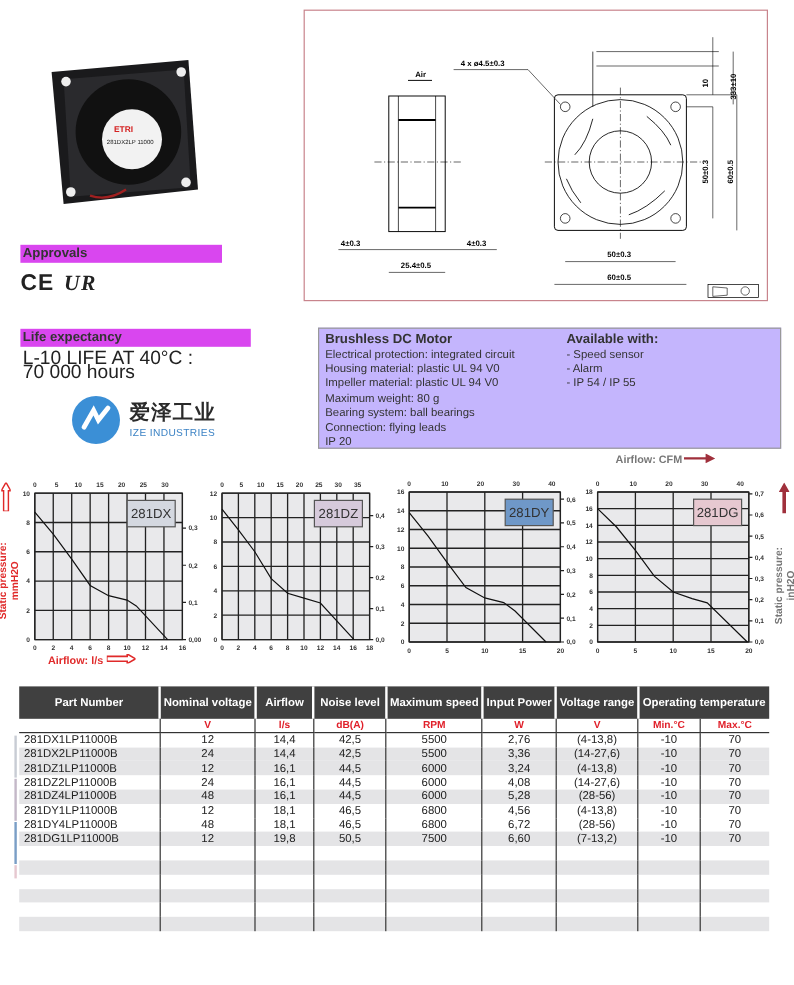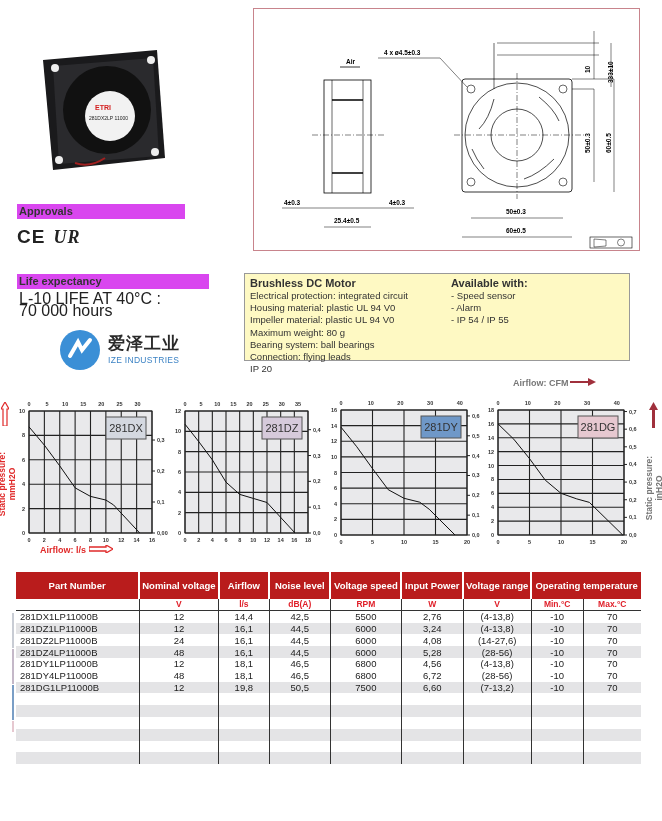--- a/index.html
+++ b/index.html
@@ -16,33 +16,33 @@
 
   .life-bar { left: 17px; top: 274px; width: 192px; }
   .life-text { left: 19px; top: 293px; font-size: 16px; line-height: 12px; color: #222; }
   .logo-cn { left: 108px; top: 332px; font-size: 17px; font-weight: bold; color: #2a2a2a; letter-spacing: 1px; }
   .logo-en { left: 108px; top: 355px; font-size: 8.5px; color: #3b82c4; letter-spacing: 0.3px; }
 
   
   .drawing { left: 253px; top: 8px; width: 387px; height: 243px; border: 1.5px solid #c8848c; background: #fff; }
 
   
-  .spec-box { left: 244px; top: 273px; width: 386px; height: 88px; background: #fef9c3; border: 1px solid #999; }
+  .spec-box { left: 265px; top: 273px; width: 386px; height: 101px; background: #c4b5fd; border: 1px solid #999; }
   .spec-col1 { left: 5px; top: 3px; font-size: 9.5px; line-height: 12.2px; color: #333; }
   .spec-col2 { left: 206px; top: 3px; font-size: 9.5px; line-height: 12.2px; color: #333; }
   .spec-title { font-size: 11px; font-weight: bold; line-height: 13px; color: #333; }
 
   
   .chart { position: absolute; }
   .axis-label-red { font-size: 9px; font-weight: bold; color: #e02a2a; }
   .axis-label-dark { font-size: 9px; font-weight: bold; color: #777; }
 
   
   .tbl { left: 16px; top: 572px; width: 625px; border-collapse: collapse; font-size: 9.5px; }
-  .tbl th { background: #b91c1c; color: #fff; font-size: 9.5px; font-weight: bold; height: 27px; border-right: 2px solid #fff; padding: 0 2px; white-space: nowrap; }
+  .tbl th { background: #404040; color: #fff; font-size: 9.5px; font-weight: bold; height: 27px; border-right: 2px solid #fff; padding: 0 2px; white-space: nowrap; }
   .tbl th:last-child { border-right: none; }
   .tbl td { height: 11.8px; line-height: 11px; text-align: center; border-right: 1px solid #333; padding: 0; white-space: nowrap; color: #222; }
   .tbl td:last-child { border-right: none; }
   .tbl td.pn { text-align: left; padding-left: 4px; }
   .tbl tr.units td { color: #e0202a; font-weight: bold; font-size: 8.5px; border-bottom: 1px solid #333; }
   .tbl tr.alt td { background: #e4e4e6; }
   .rowmark { position: absolute; left: 12px; width: 2px; }
 </style>
 </head>
 <body>
@@ -406,21 +406,21 @@
       <col style="width:67px">
       <col style="width:52px">
       <col style="width:58px">
   </colgroup>
   <thead>
     <tr>
       <th>Part Number</th>
       <th>Nominal voltage</th>
       <th>Airflow</th>
       <th>Noise level</th>
-      <th>Voltage speed</th>
+      <th>Maximum speed</th>
       <th>Input Power</th>
       <th>Voltage range</th>
       <th colspan="2">Operating temperature</th>
     </tr>
   </thead>
   <tbody id="tbody">
       <tr class="units">
         <td class="pn"></td>
         <td>V</td>
         <td>l/s</td>
@@ -436,20 +436,31 @@
         <td>12</td>
         <td>14,4</td>
         <td>42,5</td>
         <td>5500</td>
         <td>2,76</td>
         <td>(4-13,8)</td>
         <td>-10</td>
         <td>70</td>
       </tr>
       <tr class="alt">
+        <td class="pn">281DX2LP11000B</td>
+        <td>24</td>
+        <td>14,4</td>
+        <td>42,5</td>
+        <td>5500</td>
+        <td>3,36</td>
+        <td>(14-27,6)</td>
+        <td>-10</td>
+        <td>70</td>
+      </tr>
+      <tr class="alt">
         <td class="pn">281DZ1LP11000B</td>
         <td>12</td>
         <td>16,1</td>
         <td>44,5</td>
         <td>6000</td>
         <td>3,24</td>
         <td>(4-13,8)</td>
         <td>-10</td>
         <td>70</td>
       </tr>

